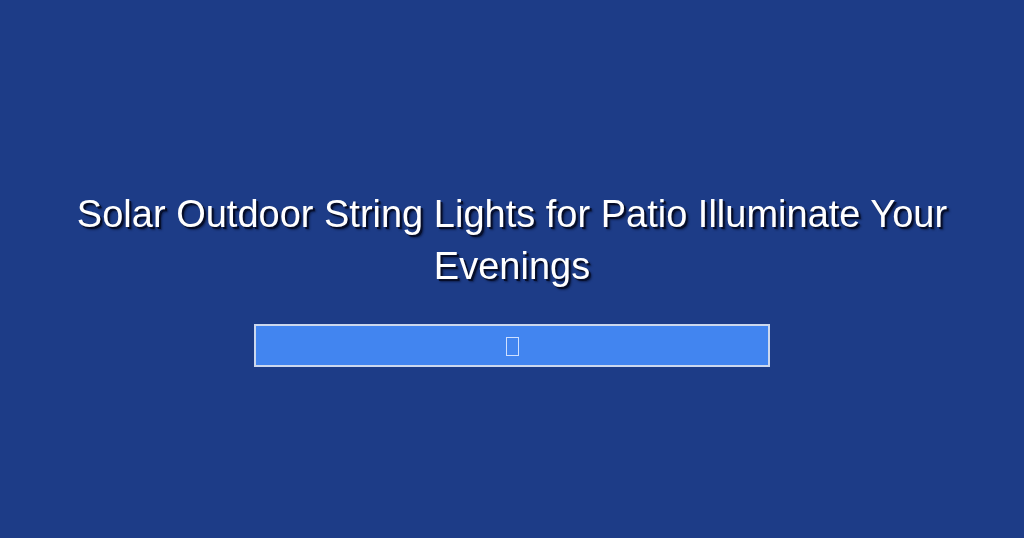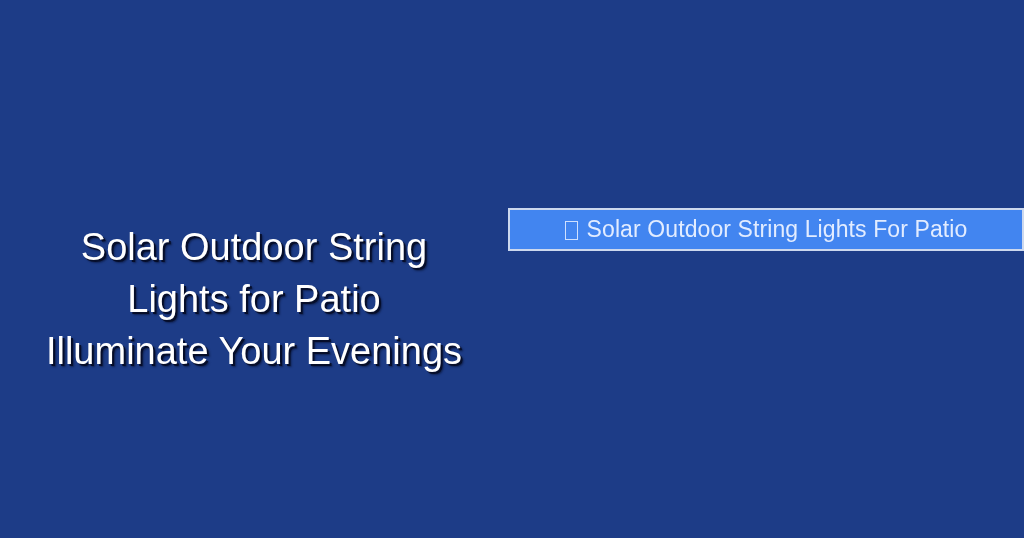--- a/index.html
+++ b/index.html
@@ -19,25 +19,25 @@
     width: 1024px;
     height: 538px;
     background: #1d3c87;
     box-sizing: border-box;
     overflow: hidden;
   }
 
   #content-stack {
     position: absolute;
     left: 0;
-    top: 4px;
+    top: 16px;
     width: 1024px;
     height: 418px;
     display: flex;
-    flex-direction: row;
+    flex-direction: column;
     align-items: center;
     justify-content: flex-start;
   }
 
   .headline {
     margin: 0;
     padding: 0 44px;
     margin-top: 172px;
     width: 100%;
     box-sizing: border-box;
@@ -103,19 +103,18 @@
 
 <div id="page">
 
   <div id="content-stack">
 
     <h1 class="headline">Solar Outdoor String Lights for Patio Illuminate Your Evenings</h1>
 
     <div class="cta-wrap">
       <a class="cta-button" href="#">
         <span class="cta-icon"></span>
-        <span class="cta-label">Solar Outdoor String Lights For Patio</span>
       </a>
     </div>
 
   </div>
 
 </div>
 
 </body></html>

